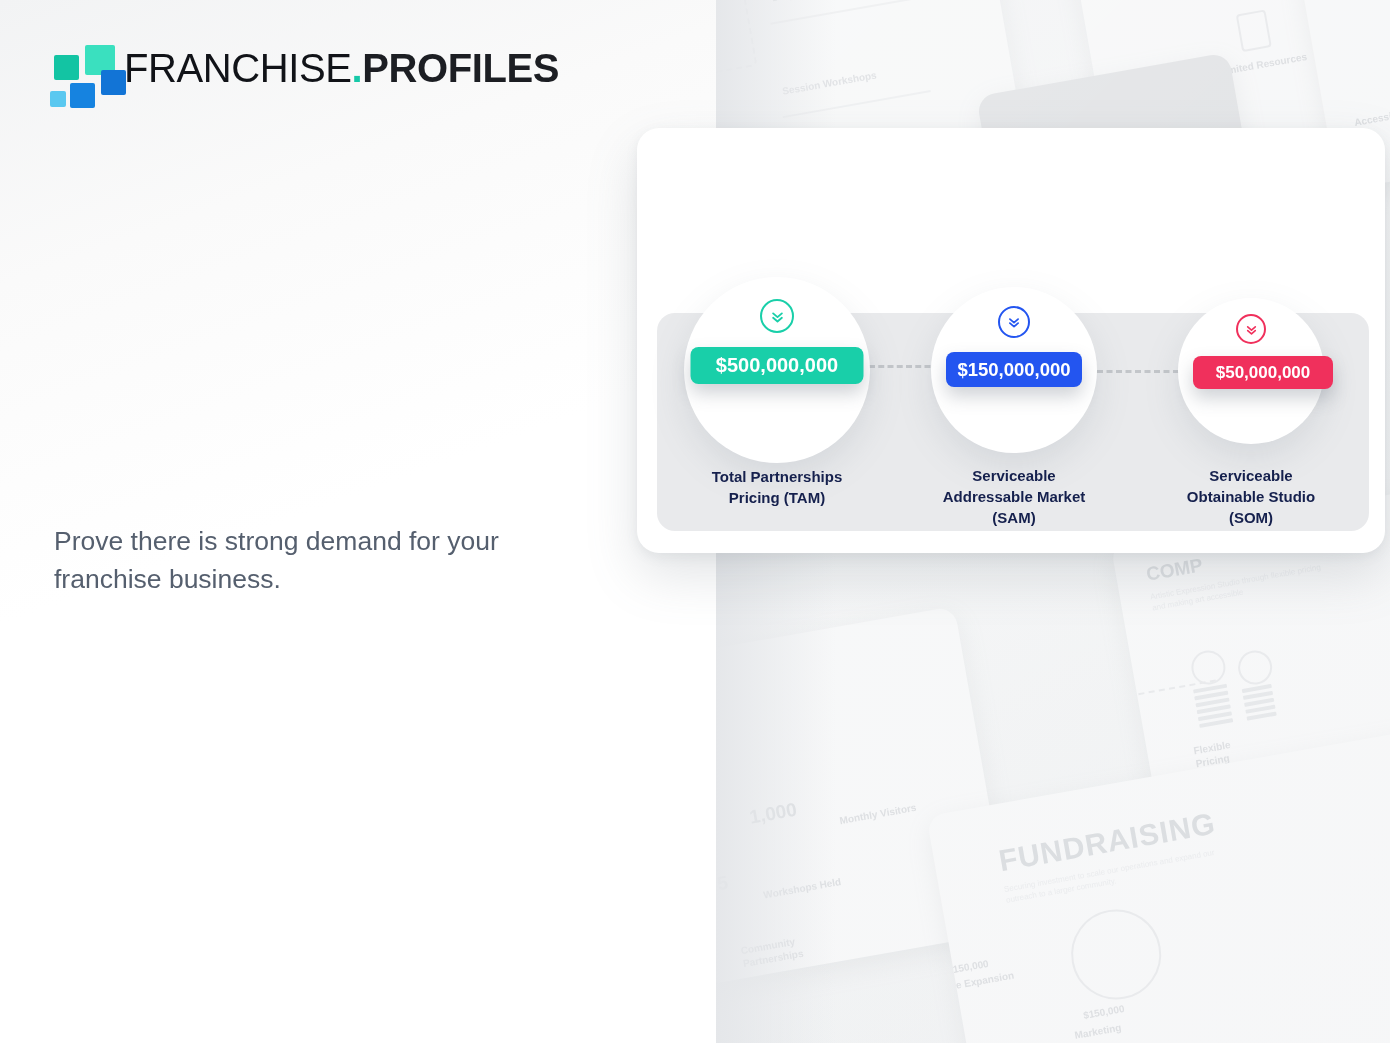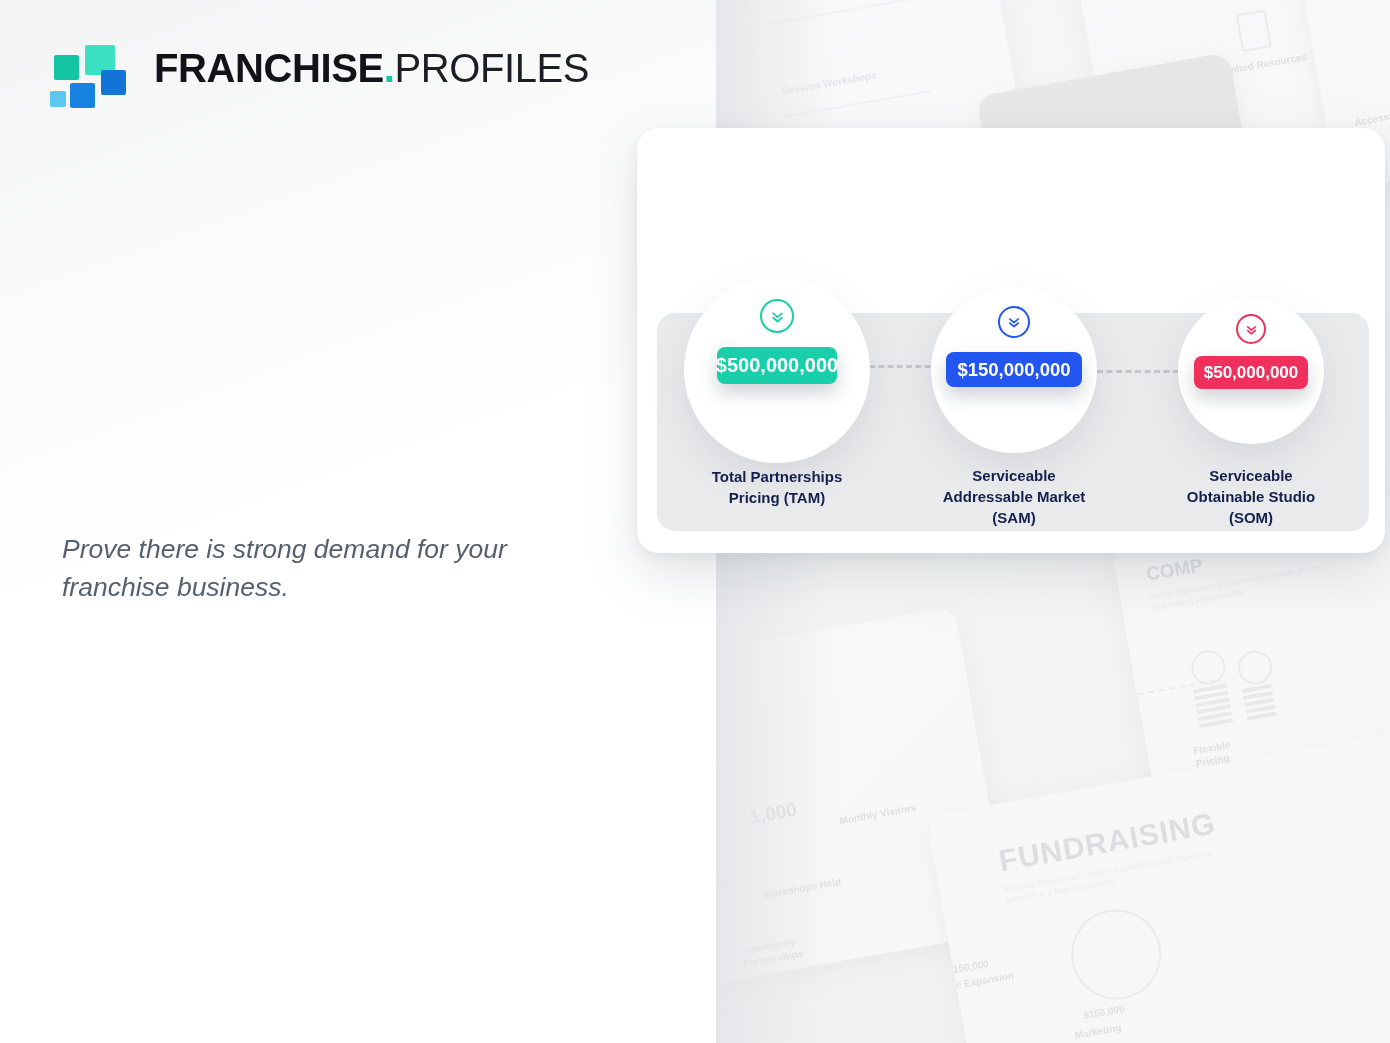--- a/index.html
+++ b/index.html
@@ -17,39 +17,39 @@
   }
   #logo{position:absolute;left:48px;top:42px;display:flex;align-items:center;}
   #logo-mark{position:relative;width:62px;height:52px;margin-right:14px;}
   #logo-mark i{position:absolute;display:block;border-radius:2px;}
   .sq-a{left:6px;top:13px;width:25px;height:25px;background:#13c4a3;}
   .sq-b{left:37px;top:3px;width:30px;height:30px;background:#3ae0bf;}
   .sq-c{left:22px;top:41px;width:25px;height:25px;background:#1683e0;}
   .sq-d{left:53px;top:28px;width:25px;height:25px;background:#1274d6;}
   .sq-e{left:2px;top:49px;width:16px;height:16px;background:#5ac8f0;}
   #logo-word{font-size:40px;letter-spacing:-0.4px;line-height:1;white-space:nowrap;}
-  #logo-word .b{font-weight:bold;color:#111318;margin-left:30px;}
+  #logo-word .b{font-weight:normal;color:#111318;}
   #logo-word .dot{font-weight:bold;color:#16c8a8;}
-  #logo-word .t{font-weight:400;color:#1c1e23;}
+  #logo-word .t{font-weight:700;color:#1c1e23;}
 
   #title-banner{
     position:absolute;left:0;top:244px;width:637px;height:194px;
     background:#16cfae;display:flex;align-items:center;
     box-shadow:0 10px 26px rgba(120,130,140,.22);
   }
   #title-banner h1{
     margin:0;padding:0 0 0 50px;color:#0b1436;
     font-size:66px;font-weight:bold;letter-spacing:-1.4px;line-height:1;
   }
 
   #body-copy{
     position:absolute;left:50px;top:518px;width:540px;
     color:#555f6e;font-size:26.5px;line-height:38px;font-weight:400;
   }
-  #body-copy p{margin:12px;font-style:italic;}
+  #body-copy p{margin:4px;}
   #body-copy p + p{margin-top:38px;}
 
   
   #right-bg{
     position:absolute;left:716px;top:0;width:674px;height:1043px;
     background:linear-gradient(155deg,#eceef0 0%,#f3f4f5 30%,#eef0f1 60%,#e9ebed 100%);
     overflow:hidden;
   }
   #right-bg .deck{
     position:absolute;transform-origin:center center;
@@ -232,21 +232,21 @@
     <div class="connector" style="left:460px;top:242px;width:82px;"></div>
 
     <div class="tier" style="left:140px;top:0;width:0;">
       <div class="bubble" style="top:149px;width:186px;height:186px;"></div>
       <div class="ico" style="top:171px;width:30px;height:30px;border:2px solid #19cfa9;">
         <svg width="15" height="15" viewBox="0 0 24 24" fill="none" stroke="#19cfa9" stroke-width="3" stroke-linecap="round" stroke-linejoin="round">
           <polyline points="5,7 12,13 19,7"></polyline>
           <polyline points="5,14 12,20 19,14"></polyline>
         </svg>
       </div>
-      <div class="badge" style="top:219px;width:120px;height:37px;font-size:20px;background:#19cfa9;">
+      <div class="badge" style="top:219px;width:173px;height:37px;font-size:20px;background:#19cfa9;">
         <span>$500,000,000</span>
       </div>
       <div class="cap" style="top:338px;">
         <span>Total Partnerships</span><br>
         <span>Pricing (TAM)</span>
       </div>
     </div>
 
     <div class="tier" style="left:377px;top:0;width:0;">
       <div class="bubble" style="top:159px;width:166px;height:166px;"></div>
@@ -267,21 +267,21 @@
     </div>
 
     <div class="tier" style="left:614px;top:0;width:0;">
       <div class="bubble" style="top:170px;width:146px;height:146px;"></div>
       <div class="ico" style="top:186px;width:26px;height:26px;border:2px solid #f0305c;">
         <svg width="13" height="13" viewBox="0 0 24 24" fill="none" stroke="#f0305c" stroke-width="3" stroke-linecap="round" stroke-linejoin="round">
           <polyline points="5,7 12,13 19,7"></polyline>
           <polyline points="5,14 12,20 19,14"></polyline>
         </svg>
       </div>
-      <div class="badge" style="top:228px;width:114px;height:33px;font-size:17px;background:#f0305c;">
+      <div class="badge" style="top:228px;width:140px;height:33px;font-size:17px;background:#f0305c;margin-left:12px;">
         <span>$50,000,000</span>
       </div>
       <div class="cap" style="top:337px;">
         <span>Serviceable</span><br>
         <span>Obtainable Studio</span><br>
         <span>(SOM)</span>
       </div>
     </div>
 
   </div>

